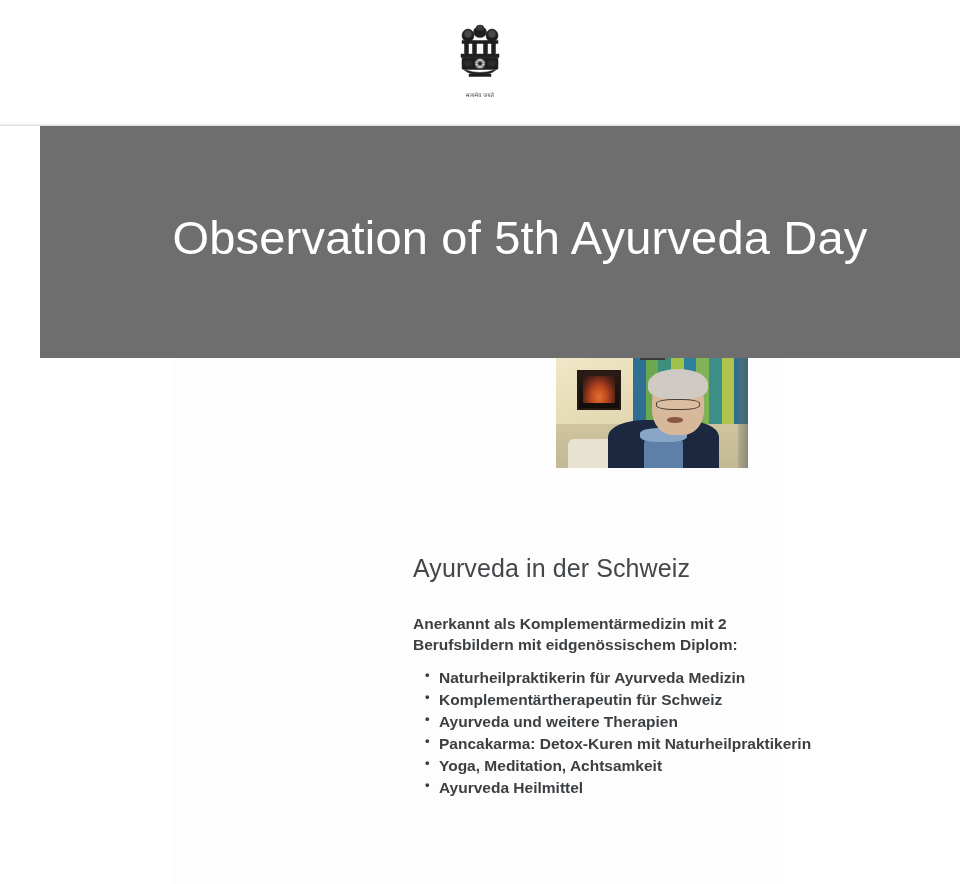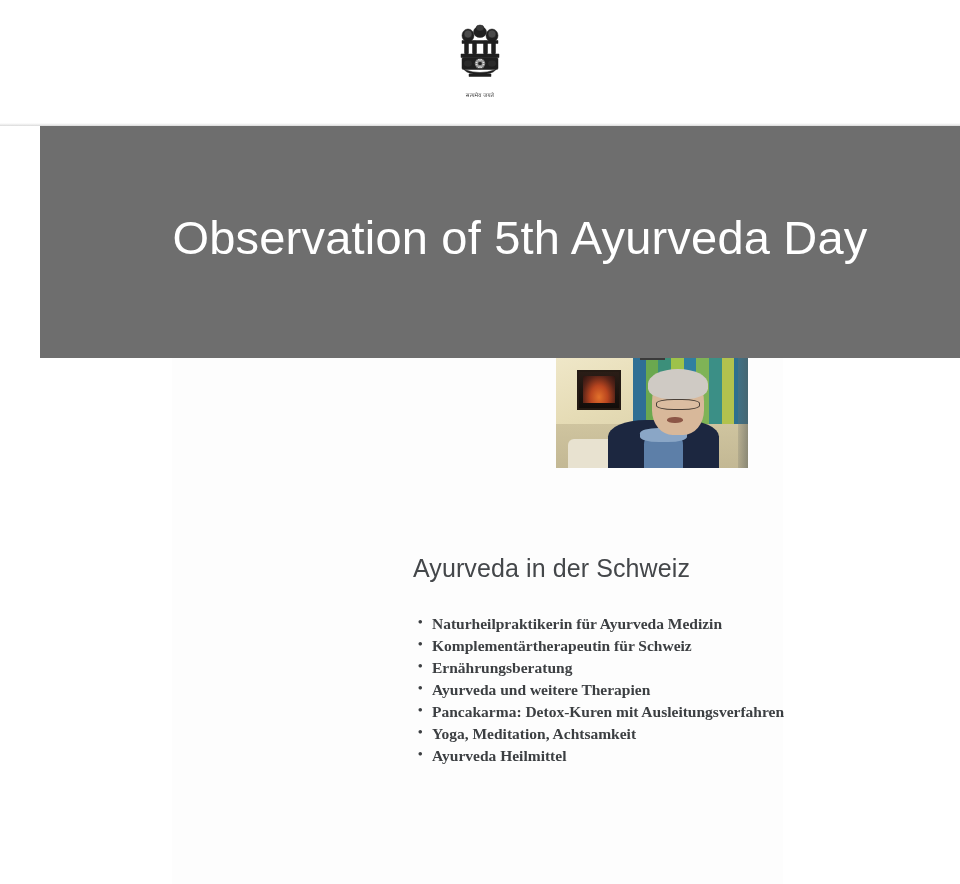--- a/index.html
+++ b/index.html
@@ -279,23 +279,22 @@
   #slide-intro {
     font-size: 15.5px;
     font-weight: 600;
     color: #3c3f42;
     line-height: 1.38;
     margin: 0 0 4px 0;
     max-width: 415px;
   }
   #bullet-list {
     list-style: none;
-    margin: 4px;
+    margin: 11px;
     padding: 0;
-    font-family: Liberation Serif, serif;
   }
   #bullet-list li {
     font-size: 15.5px;
     font-weight: 600;
     color: #3c3f42;
     line-height: 1.42;
     padding-left: 15px;
     position: relative;
     white-space: nowrap;
   }
@@ -381,25 +380,25 @@
       <div class="vid-head"></div>
       <div class="vid-hair"></div>
       <div class="vid-glasses"></div>
       <div class="vid-mouth"></div>
       <div class="vid-right-edge"></div>
       <div class="vid-notch"></div>
     </div>
 
     <div id="slide-text">
       <h2 id="slide-heading">Ayurveda in der Schweiz</h2>
+      <p id="slide-intro">Anerkannt als Komplementärmedizin mit 2 Berufsbildern mit eidgenössischem Diplom:</p>
       <ul id="bullet-list">
           <li>Naturheilpraktikerin für Ayurveda Medizin</li>
           <li>Komplementärtherapeutin für Schweiz</li>
-          <li>Ernährungsberatung</li>
           <li>Ayurveda und weitere Therapien</li>
-          <li>Pancakarma: Detox-Kuren mit Ausleitungsverfahren</li>
+          <li>Pancakarma: Detox-Kuren mit Naturheilpraktikerin</li>
           <li>Yoga, Meditation, Achtsamkeit</li>
           <li>Ayurveda Heilmittel</li>
         </ul>
     </div>
 
   </div>
 </div>
 
 </body></html>

